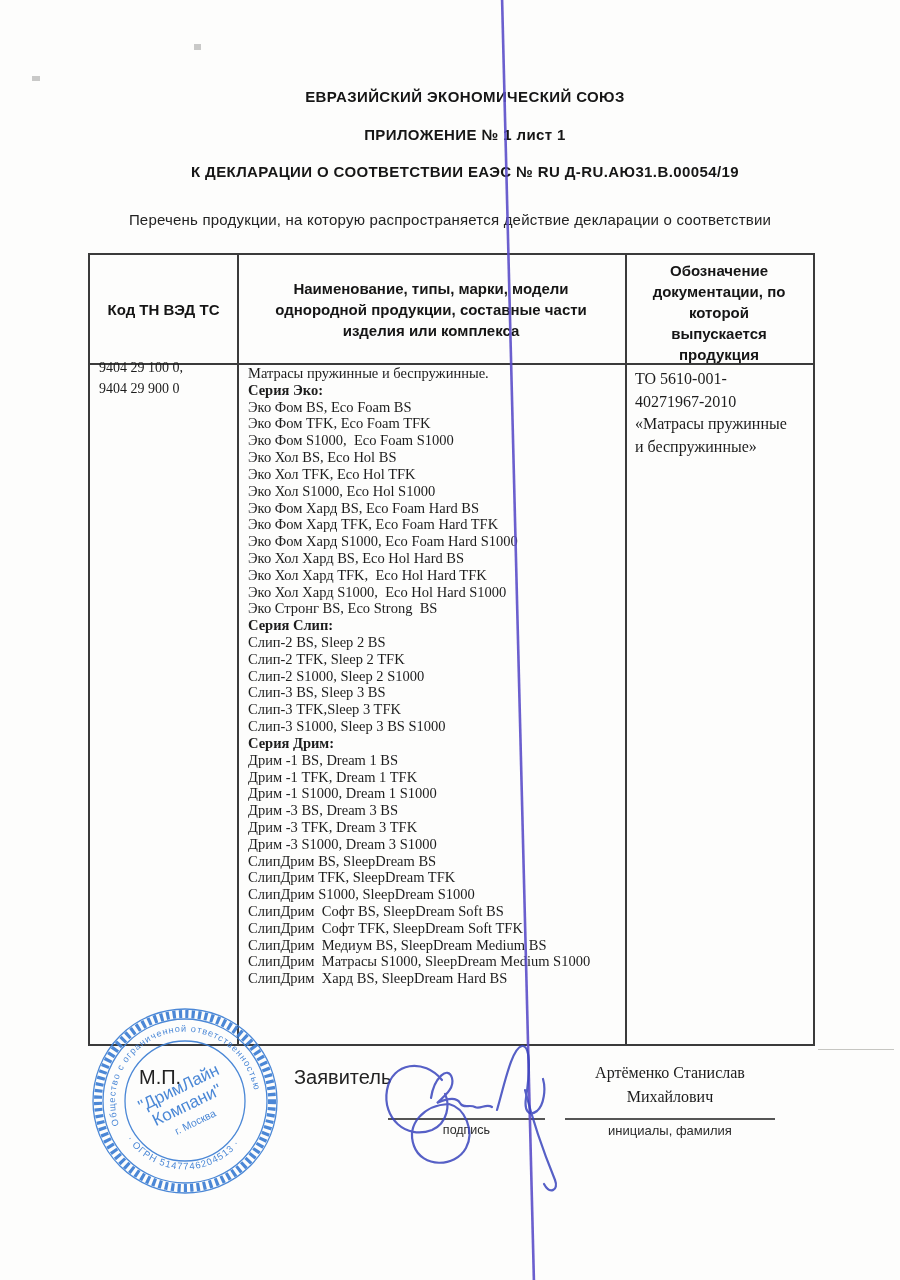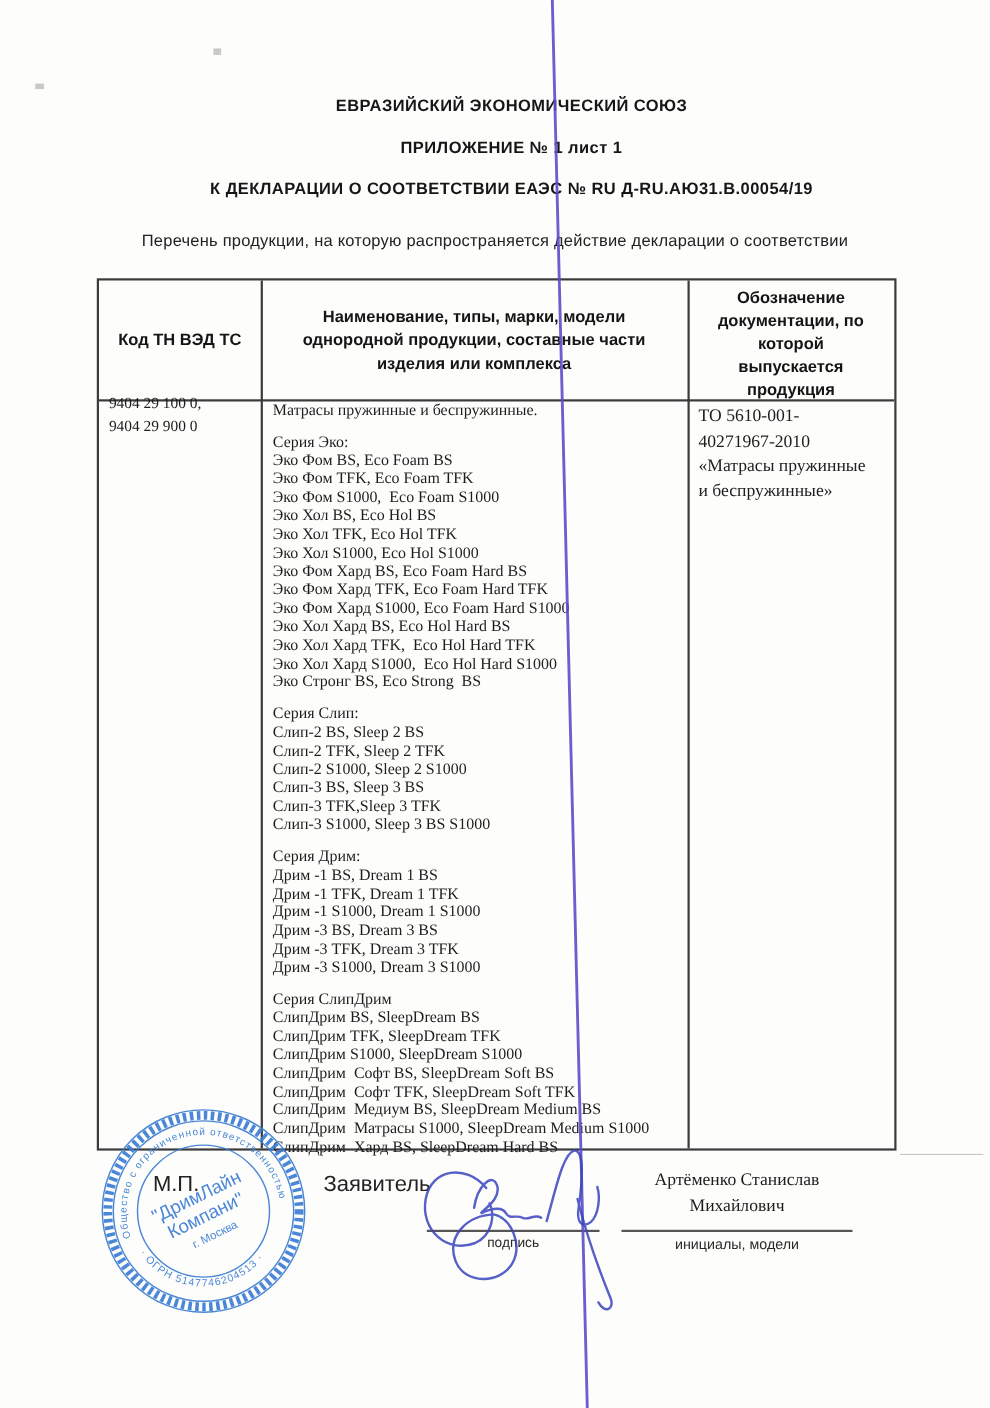--- a/index.html
+++ b/index.html
@@ -25,21 +25,21 @@
     line-height:21px;color:#151515;}
   #h1{left:0;width:147px;}
   #h2{left:147px;width:388px;padding:0 14px;box-sizing:border-box;}
   #h3{left:535px;width:188px;align-items:flex-start;padding-top:5px;box-sizing:border-box;}
   #h3 .inner{width:152px;margin:0 auto;}
   #code-cell{position:absolute;left:9px;top:102px;width:136px;
     font-family:Liberation Serif, serif;font-size:14px;line-height:21px;white-space:pre;}
   #product-list{position:absolute;left:158px;top:110px;width:368px;
     font-family:"Liberation Serif",serif;font-size:14.5px;}
   .pline{line-height:16.82px;white-space:pre;}
-  .pline.b{font-weight:normal;margin-top:12px;}
+  .pline.b{font-weight:bold;}
   #doc-cell{position:absolute;left:545px;top:113px;width:178px;
     font-family:"Liberation Serif",serif;font-size:16px;line-height:22.5px;white-space:pre;}
   
   .lbl{position:absolute;font-size:20px;color:#222;}
   #mp{left:139px;top:1066px;}
   #applicant{left:294px;top:1066px;}
   .sigline{position:absolute;height:1.5px;background:#555;}
   #line-sign{left:388px;top:1118px;width:157px;}
   #line-name{left:565px;top:1118px;width:210px;}
   #cap-sign{position:absolute;left:388px;top:1123px;width:157px;text-align:center;
@@ -101,21 +101,20 @@
       <div class="pline">Слип-3 BS, Sleep 3 BS</div>
       <div class="pline">Слип-3 TFK,Sleep 3 TFK</div>
       <div class="pline">Слип-3 S1000, Sleep 3 BS S1000</div>
       <div class="pline b">Серия Дрим:</div>
       <div class="pline">Дрим -1 BS, Dream 1 BS</div>
       <div class="pline">Дрим -1 TFK, Dream 1 TFK</div>
       <div class="pline">Дрим -1 S1000, Dream 1 S1000</div>
       <div class="pline">Дрим -3 BS, Dream 3 BS</div>
       <div class="pline">Дрим -3 TFK, Dream 3 TFK</div>
       <div class="pline">Дрим -3 S1000, Dream 3 S1000</div>
-      <div class="pline b">Серия СлипДрим</div>
       <div class="pline">СлипДрим BS, SleepDream BS</div>
       <div class="pline">СлипДрим TFK, SleepDream TFK</div>
       <div class="pline">СлипДрим S1000, SleepDream S1000</div>
       <div class="pline">СлипДрим  Софт BS, SleepDream Soft BS</div>
       <div class="pline">СлипДрим  Софт TFK, SleepDream Soft TFK</div>
       <div class="pline">СлипДрим  Медиум BS, SleepDream Medium BS</div>
       <div class="pline">СлипДрим  Матрасы S1000, SleepDream Medium S1000</div>
       <div class="pline">СлипДрим  Хард BS, SleepDream Hard BS</div>
     </div>
   <div id="doc-cell"><div class="">ТО 5610-001-</div><div class="">40271967-2010</div><div class="">«Матрасы пружинные</div><div class="">и беспружинные»</div></div>
@@ -123,21 +122,21 @@
 
 <div id="mp" class="lbl">М.П.</div>
 <div id="applicant" class="lbl">Заявитель</div>
 <div id="line-sign" class="sigline"></div>
 <div id="cap-sign">подпись</div>
 <div id="name-block">
   <div>Артёменко Станислав</div>
   <div>Михайлович</div>
 </div>
 <div id="line-name" class="sigline"></div>
-<div id="cap-name">инициалы, модели</div>
+<div id="cap-name">инициалы, фамилия</div>
 
 <svg id="stamp" viewBox="0 0 200 200">
   <g fill="none" stroke="#3c7ed3">
     <circle cx="95" cy="95" r="92" stroke-width="1.3"></circle>
     <circle cx="95" cy="95" r="87" stroke-width="8" stroke-dasharray="3.2 3.2"></circle>
     <circle cx="95" cy="95" r="82" stroke-width="1.3"></circle>
     <circle cx="95" cy="95" r="60" stroke-width="1.3"></circle>
   </g>
   <defs>
     <path id="arcTop" d="M 29,119 A 70,70 0 1 1 161,119"></path>

